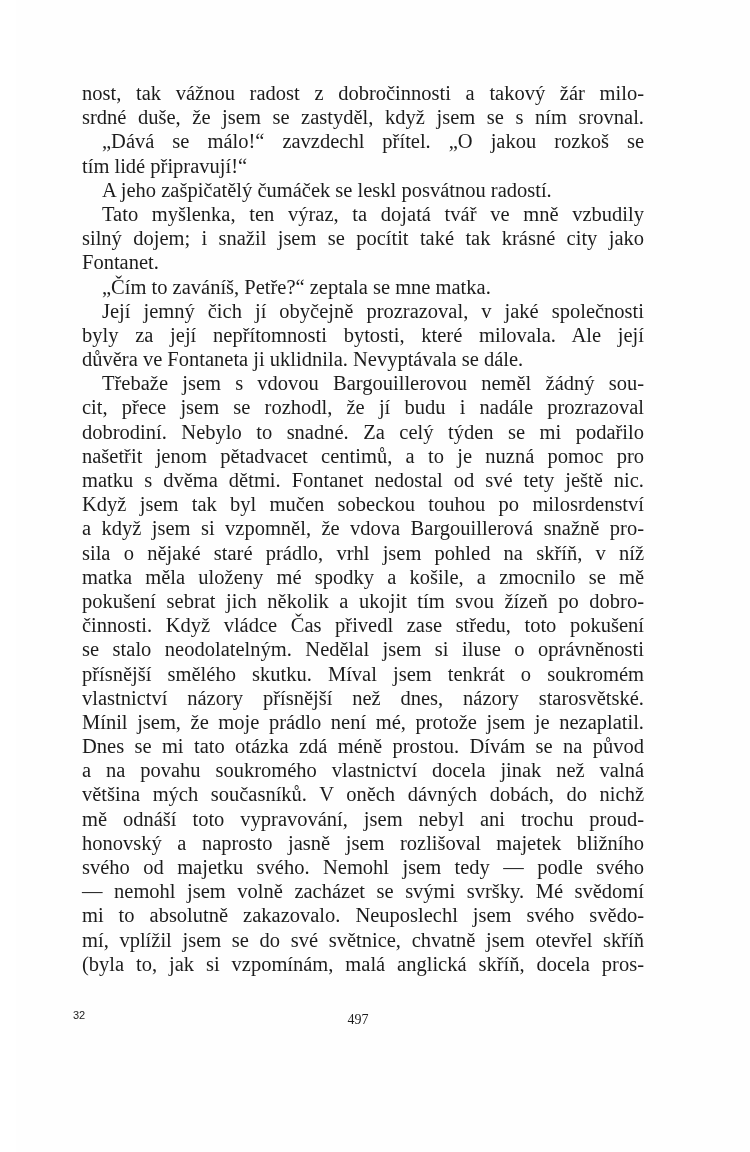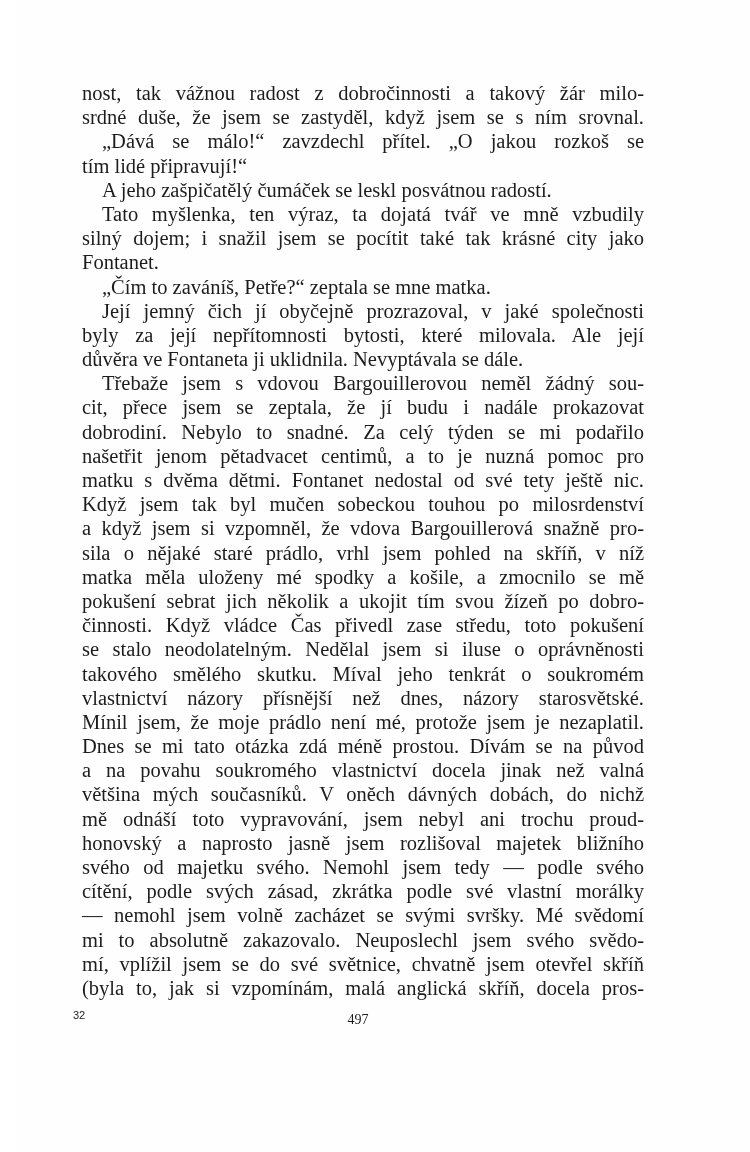--- a/index.html
+++ b/index.html
@@ -84,41 +84,40 @@
       <div class="line last">tím lidé připravují!“</div>
       <div class="line indent last">A jeho zašpičatělý čumáček se leskl posvátnou radostí.</div>
       <div class="line indent"><span style="word-spacing: 0px;">Tato myšlenka, ten výraz, ta dojatá tvář ve mně vzbudily</span></div>
       <div class="line"><span style="word-spacing: 0px;">silný dojem; i snažil jsem se pocítit také tak krásné city jako</span></div>
       <div class="line last">Fontanet.</div>
       <div class="line indent last">„Čím to zaváníš, Petře?“ zeptala se mne matka.</div>
       <div class="line indent"><span style="word-spacing: 0px; margin-top: 10px;">Její jemný čich jí obyčejně prozrazoval, v jaké společnosti</span></div>
       <div class="line"><span style="word-spacing: 0px;">byly za její nepřítomnosti bytosti, které milovala. Ale její</span></div>
       <div class="line last">důvěra ve Fontaneta ji uklidnila. Nevyptávala se dále.</div>
       <div class="line indent"><span style="word-spacing: 0px;">Třebaže jsem s vdovou Bargouillerovou neměl žádný sou-</span></div>
-      <div class="line"><span style="word-spacing: 0px;">cit, přece jsem se zeptala, že jí budu i nadále prokazovat</span></div>
+      <div class="line"><span style="word-spacing: 0px;">cit, přece jsem se rozhodl, že jí budu i nadále prozrazoval</span></div>
       <div class="line"><span style="word-spacing: 0px;">dobrodiní. Nebylo to snadné. Za celý týden se mi podařilo</span></div>
       <div class="line"><span style="word-spacing: 0px;">našetřit jenom pětadvacet centimů, a to je nuzná pomoc pro</span></div>
       <div class="line"><span style="word-spacing: 0px;">matku s dvěma dětmi. Fontanet nedostal od své tety ještě nic.</span></div>
       <div class="line"><span style="word-spacing: 0px;">Když jsem tak byl mučen sobeckou touhou po milosrdenství</span></div>
       <div class="line"><span style="word-spacing: 0px;">a když jsem si vzpomněl, že vdova Bargouillerová snažně pro-</span></div>
       <div class="line"><span style="word-spacing: 0px;">sila o nějaké staré prádlo, vrhl jsem pohled na skříň, v níž</span></div>
       <div class="line"><span style="word-spacing: 0px;">matka měla uloženy mé spodky a košile, a zmocnilo se mě</span></div>
       <div class="line"><span style="word-spacing: 0px;">pokušení sebrat jich několik a ukojit tím svou žízeň po dobro-</span></div>
       <div class="line"><span style="word-spacing: 0px;">činnosti. Když vládce Čas přivedl zase středu, toto pokušení</span></div>
       <div class="line"><span style="word-spacing: 0px;">se stalo neodolatelným. Nedělal jsem si iluse o oprávněnosti</span></div>
-      <div class="line"><span style="word-spacing: 0px;">takového smělého skutku. Míval jeho tenkrát o soukromém</span></div>
+      <div class="line"><span style="word-spacing: 0px;">přísnější smělého skutku. Míval jsem tenkrát o soukromém</span></div>
       <div class="line"><span style="word-spacing: 0px;">vlastnictví názory přísnější než dnes, názory starosvětské.</span></div>
       <div class="line"><span style="word-spacing: 0px; margin-top: 36px;">Mínil jsem, že moje prádlo není mé, protože jsem je nezaplatil.</span></div>
       <div class="line"><span style="word-spacing: 0px;">Dnes se mi tato otázka zdá méně prostou. Dívám se na původ</span></div>
       <div class="line"><span style="word-spacing: 0px;">a na povahu soukromého vlastnictví docela jinak než valná</span></div>
       <div class="line"><span style="word-spacing: 0px;">většina mých současníků. V oněch dávných dobách, do nichž</span></div>
       <div class="line"><span style="word-spacing: 0px;">mě odnáší toto vypravování, jsem nebyl ani trochu proud-</span></div>
       <div class="line"><span style="word-spacing: 0px;">honovský a naprosto jasně jsem rozlišoval majetek bližního</span></div>
       <div class="line"><span style="word-spacing: 0px;">svého od majetku svého. Nemohl jsem tedy — podle svého</span></div>
-      <div class="line"><span style="word-spacing: 0px;">cítění, podle svých zásad, zkrátka podle své vlastní morálky</span></div>
       <div class="line"><span style="word-spacing: 0px;">— nemohl jsem volně zacházet se svými svršky. Mé svědomí</span></div>
       <div class="line"><span style="word-spacing: 0px;">mi to absolutně zakazovalo. Neuposlechl jsem svého svědo-</span></div>
       <div class="line"><span style="word-spacing: 0px;">mí, vplížil jsem se do své světnice, chvatně jsem otevřel skříň</span></div>
       <div class="line"><span style="word-spacing: 0px;">(byla to, jak si vzpomínám, malá anglická skříň, docela pros-</span></div>
     </div>
 
   <div class="signature">32</div>
   <div class="page-number">497</div>
 </div>
 

